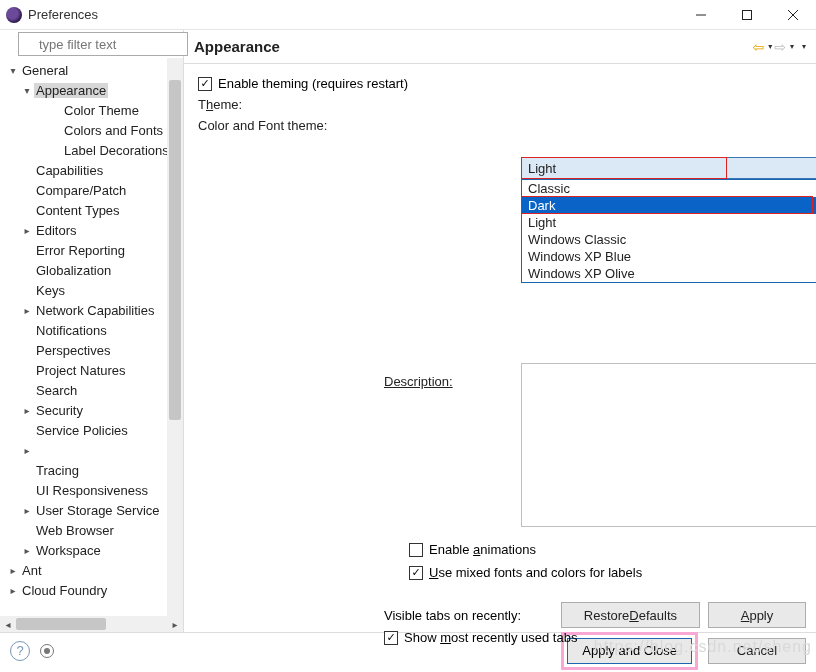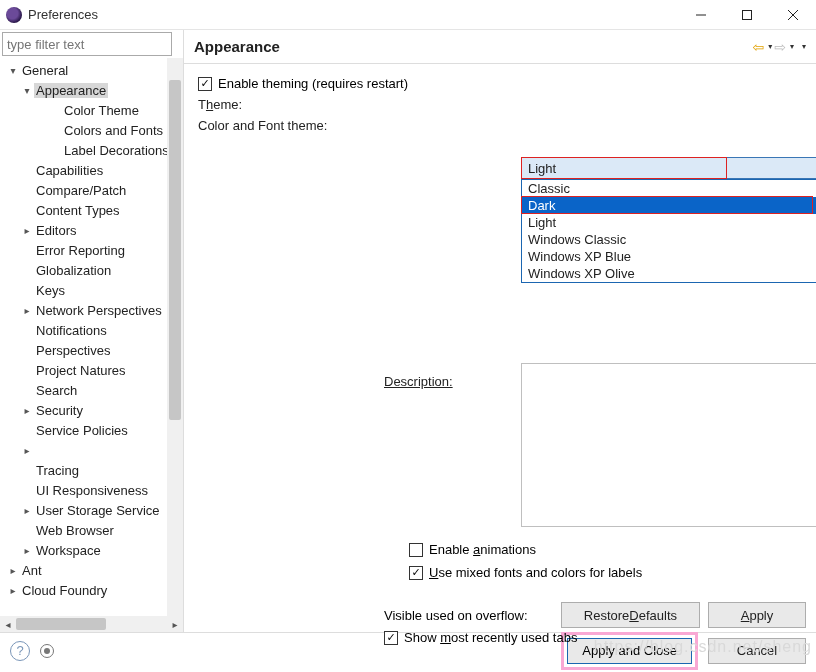--- a/index.html
+++ b/index.html
@@ -8,21 +8,21 @@
 
 .titlebar { display: flex; align-items: center; height: 30px; padding: 0 0 0 6px; border-bottom: 1px solid #e5e5e5; }
 .titlebar .app-icon { width: 16px; height: 16px; background: radial-gradient(circle at 40% 40%, #6b4a99 40%, #2a184a 70%); border-radius: 50%; margin-right: 6px; }
 .titlebar .title { flex: 1; color: #333; }
 .titlebar .win-btn { width: 46px; height: 30px; display: flex; align-items: center; justify-content: center; color: #222; }
 .win-btn svg { stroke: #222; stroke-width: 1; fill: none; }
 
 
 .main { display: flex; height: 602px; }
 .left-pane { width: 184px; border-right: 1px solid #ddd; display: flex; flex-direction: column; position: relative; }
-.filter { height: 24px; border: 1px solid #aaa; margin: 2px 6px 2px 2px; padding: 2px 4px; color: #8b5cf6; width: 170px; }
+.filter { height: 24px; border: 1px solid #aaa; margin: 2px 6px 2px 18px; padding: 2px 20px; color: #8b5cf6; width: 170px; }
 .tree-wrap { flex: 1; overflow: hidden; position: relative; }
 .vscroll { position: absolute; right: 0; top: 0; bottom: 0; width: 16px; background: #f0f0f0; }
 .vscroll-thumb { position: absolute; left: 2px; right: 2px; top: 22px; height: 340px; background: #c6c6c6; border-radius: 2px; }
 .hscroll { height: 16px; background: #f0f0f0; display: flex; align-items: center; }
 .hscroll .harrow { width: 16px; text-align: center; color: #555; font-size: 10px; }
 .hscroll-thumb { height: 12px; flex: 0 0 90px; background: #c6c6c6; border-radius: 2px; }
 .tree { padding: 2px 0; }
 .tree-item { display: flex; align-items: center; height: 20px; padding-left: 4px; white-space: nowrap; color: #222; }
 .tree-item .twisty { width: 14px; display: inline-flex; justify-content: center; color: #555; font-size: 10px; }
 .tree-item.selected > .label { background: #d7d7d7; padding: 0 2px; }
@@ -150,21 +150,21 @@
         <div class="tree-item l2">
             <span class="twisty"></span>
             <span class="label">Globalization</span>
           </div>
         <div class="tree-item l2">
             <span class="twisty"></span>
             <span class="label">Keys</span>
           </div>
         <div class="tree-item l2">
             <span class="twisty">▸</span>
-            <span class="label">Network Perspectives</span>
+            <span class="label">Network Capabilities</span>
           </div>
         <div class="tree-item l2">
             <span class="twisty"></span>
             <span class="label">Notifications</span>
           </div>
         <div class="tree-item l2">
             <span class="twisty"></span>
             <span class="label">Perspectives</span>
           </div>
         <div class="tree-item l2">
@@ -278,21 +278,21 @@
         <div class="row">
           <span class="checkbox"></span>
           <span><span>Enable </span><span class="underline">a</span><span>nimations</span></span>
         </div>
         <div class="row">
           <span class="checkbox">✓</span>
           <span><span class="underline">U</span><span>se mixed fonts and colors for labels</span></span>
         </div>
       </div>
 
-      <div class="visible-label">Visible used on overflow:</div>
+      <div class="visible-label">Visible tabs on recently:</div>
       <div class="row visible-check">
         <span class="checkbox">✓</span>
         <span><span>Show </span><span class="underline">m</span><span>ost recently used tabs</span></span>
       </div>
 
       <div class="mid-buttons">
         <button class="btn">
             <span>Restore </span>
             <span class="underline">D</span>
             <span>efaults</span>

